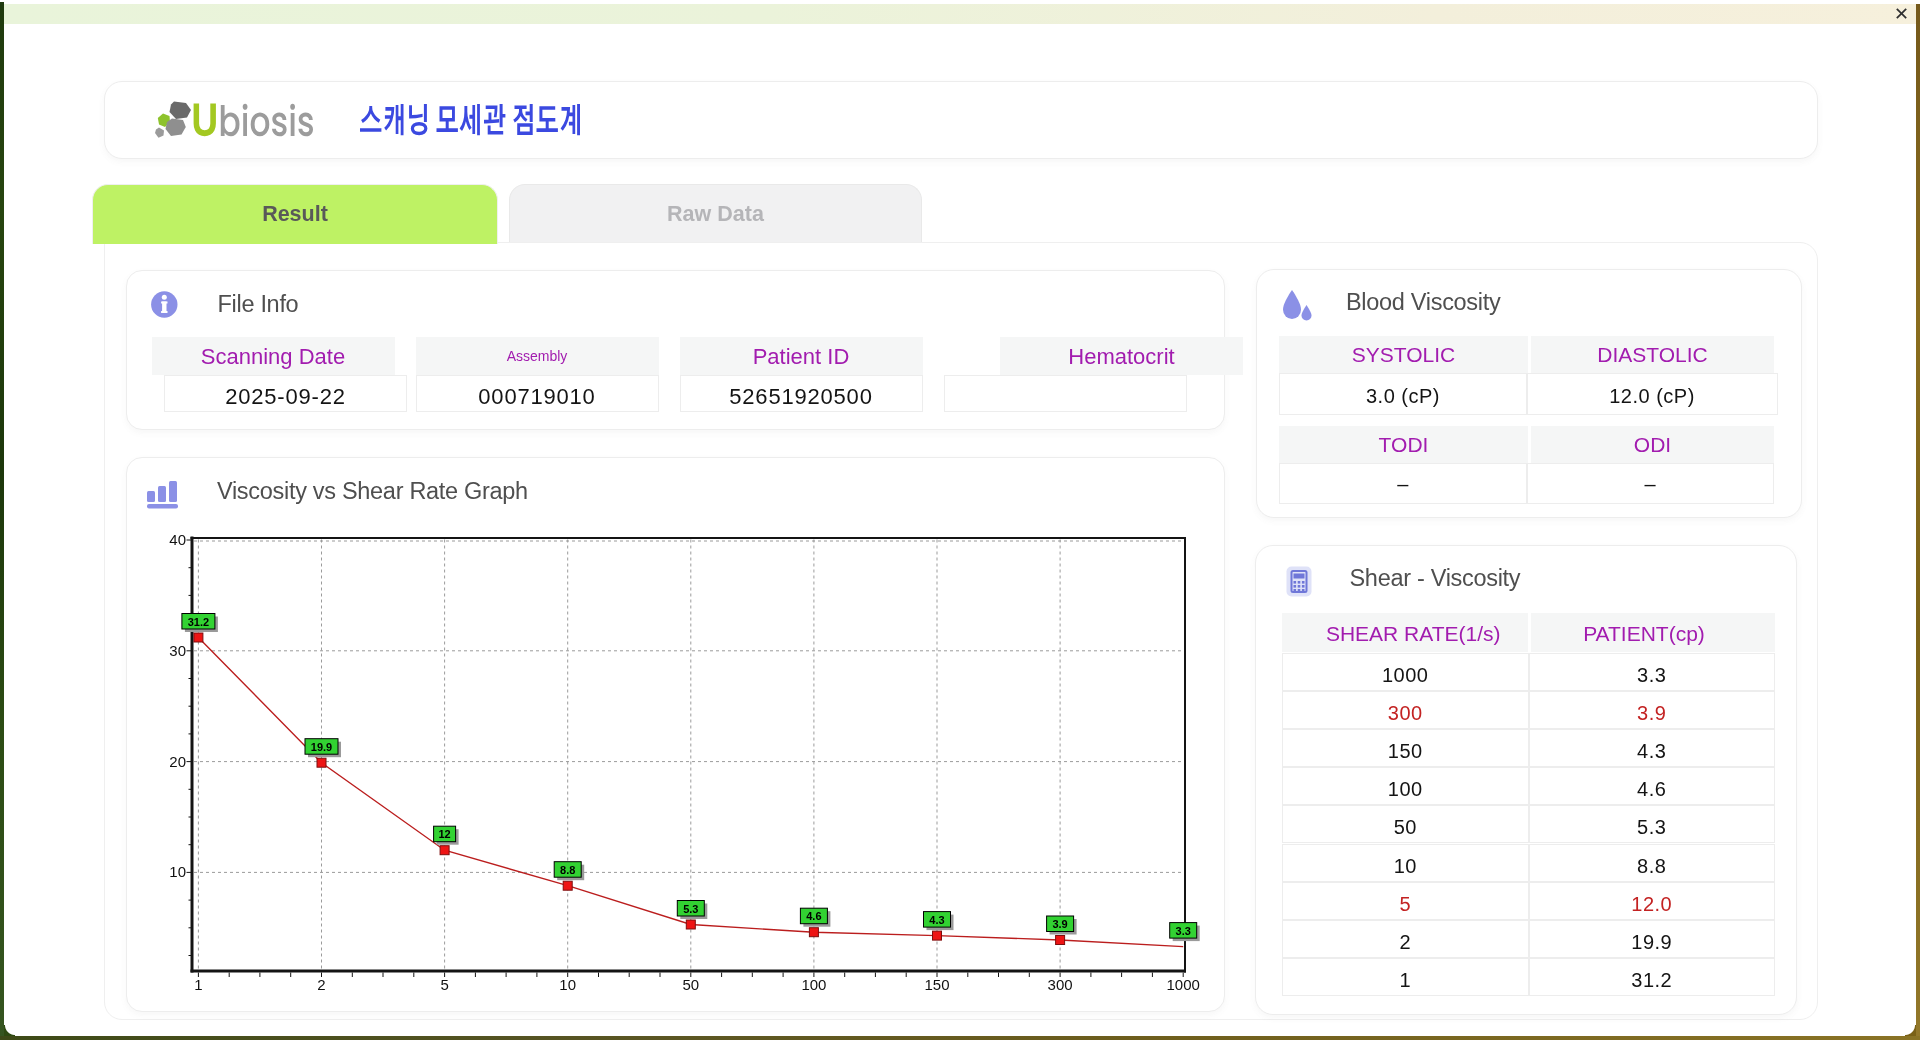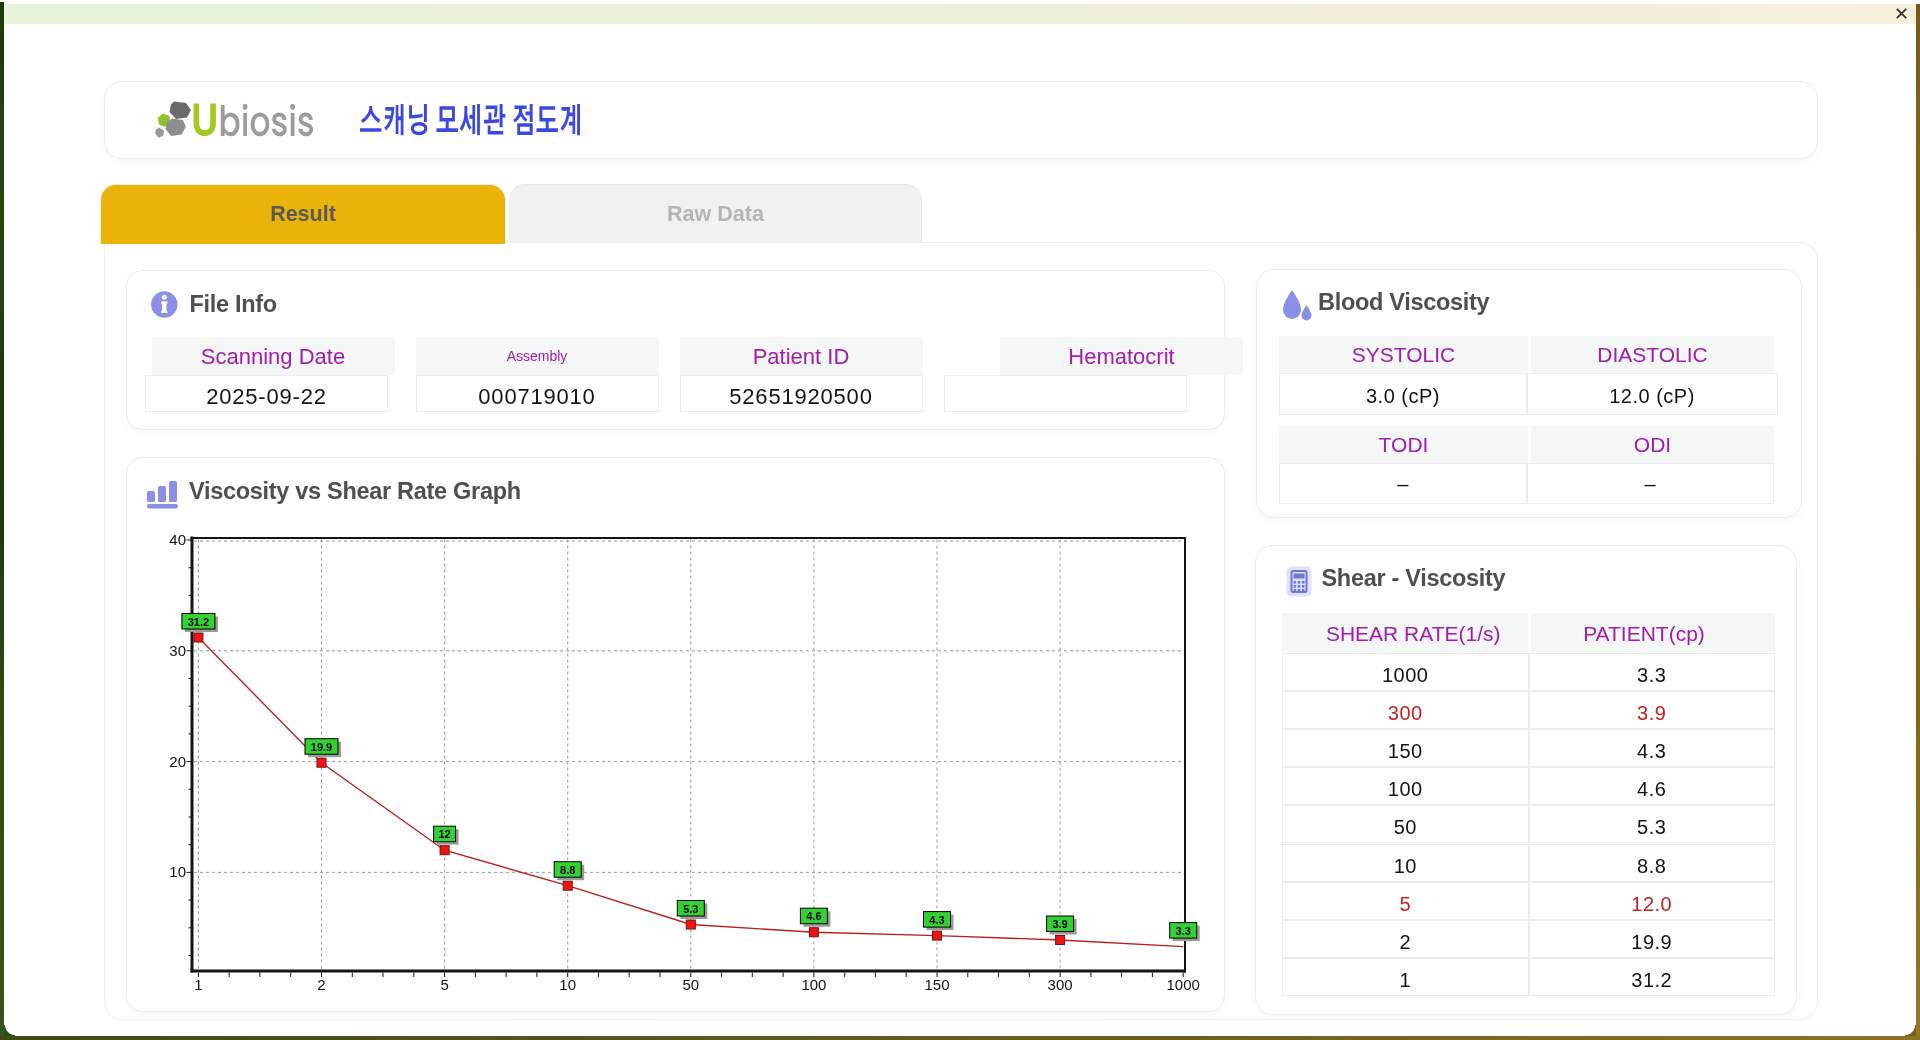--- a/index.html
+++ b/index.html
@@ -7,21 +7,21 @@
 .card { position:absolute; background:#fff; border:1px solid #ededed; border-radius:18px;
         box-shadow:0 3px 6px rgba(120,120,120,.06); }
 .titlebar { position:absolute; left:3px; top:4px; width:1913px; height:20px;
   background:linear-gradient(90deg,#e9f4da 0%,#ebf3da 40%,#f3efdb 75%,#f6f0dc 100%); }
 .edgeL { position:absolute; left:0; top:2px; width:3.5px; height:1038px;
   background:linear-gradient(#1f3a0e,#27450f 20%,#1c370b 45%,#2c4c14 70%,#355520); }
 .edgeR { position:absolute; right:0; top:4px; width:4px; height:1036px;
   background:linear-gradient(#75591b,#8a6d1e 30%,#7c6317 60%,#93782a); }
 .edgeB { position:absolute; left:0; bottom:0; width:1920px; height:4.5px;
   background:linear-gradient(90deg,#3d4a17,#575423 30%,#6e5e1d 60%,#8a7325); }
-.sect { position:absolute; font-weight:bold; font-size:23.5px; color:#4f4f4f; letter-spacing:-0.3px; }
+.sect { position:absolute; font-weight:normal; font-size:23.5px; color:#4f4f4f; letter-spacing:-0.3px;margin-left:28px; }
 .hcell { position:absolute; background:#f5f6f6; color:#a21caf; font-size:21px; text-align:center; }
 .vcell { position:absolute; background:#fff; border:1px solid #ededed; color:#141414;
          font-size:20px; text-align:center; letter-spacing:0.5px; }
 .fiv { font-size:22px !important; letter-spacing:0.8px !important; }
 .red { color:#c32222; }
 .tab { position:absolute; top:184px; height:59px; font-weight:bold; font-size:21.5px;
        text-align:center; line-height:58px; border-radius:16px 16px 0 0; }
 </style></head><body>
 <div class="titlebar"></div>
 <svg class="abs" style="left:1896px;top:7.5px" width="11" height="11" viewBox="0 0 11 11">
@@ -42,33 +42,33 @@
   <polygon points="159,127.5 164,130.5 163.5,135.5 158.5,137.8 155,133 156,129.5" fill="#9b9b9b"></polygon>
   <path d="M199.1 103.6V123.6Q199.1 126.9 200.6 128.6Q202.1 130.3 204.7 130.3Q207.4 130.3 208.9 128.6Q210.3 126.9 210.3 123.6V103.6H215.9V123.5Q215.9 127.7 214.4 130.5Q212.9 133.4 210.3 134.8Q207.8 136.2 204.6 136.2Q201.5 136.2 199.0 134.8Q196.5 133.4 195.1 130.5Q193.6 127.7 193.6 123.5V103.6Z" fill="#a3c821"></path>
   <path d="M230.9 112.5Q233.3 112.5 235.3 114.0Q237.2 115.4 238.4 118.1Q239.5 120.8 239.5 124.3Q239.5 127.7 238.4 130.5Q237.2 133.2 235.3 134.8Q233.3 136.3 230.9 136.3Q228.8 136.3 227.2 135.2Q225.5 134.2 224.6 132.6V135.9H220.8V105.0H224.6V116.3Q225.5 114.6 227.2 113.6Q228.9 112.5 230.9 112.5ZM230.1 116.6Q228.7 116.6 227.4 117.5Q226.1 118.5 225.3 120.2Q224.6 122.0 224.6 124.4Q224.6 126.7 225.3 128.5Q226.1 130.3 227.4 131.2Q228.7 132.1 230.1 132.1Q231.5 132.1 232.8 131.2Q234.1 130.3 234.9 128.5Q235.6 126.7 235.6 124.3Q235.6 121.9 234.9 120.2Q234.1 118.4 232.8 117.5Q231.5 116.6 230.1 116.6Z M242.7 106.8Q242.7 105.5 243.4 104.6Q244.1 103.7 245.1 103.7Q246.1 103.7 246.8 104.6Q247.5 105.5 247.5 106.8Q247.5 108.1 246.8 108.9Q246.1 109.8 245.1 109.8Q244.1 109.8 243.4 108.9Q242.7 108.1 242.7 106.8ZM247.0 112.9V135.9H243.2V112.9Z M250.7 124.4Q250.7 120.9 251.9 118.1Q253.2 115.4 255.3 114.0Q257.4 112.5 260.0 112.5Q262.6 112.5 264.7 114.0Q266.9 115.4 268.1 118.1Q269.3 120.9 269.3 124.4Q269.3 127.9 268.0 130.6Q266.8 133.3 264.6 134.8Q262.5 136.3 259.8 136.3Q257.3 136.3 255.2 134.8Q253.1 133.3 251.9 130.6Q250.7 127.9 250.7 124.4ZM265.4 124.4Q265.4 121.9 264.7 120.1Q263.9 118.4 262.7 117.5Q261.4 116.6 259.9 116.6Q258.5 116.6 257.2 117.5Q256.0 118.4 255.3 120.1Q254.6 121.9 254.6 124.4Q254.6 128.1 256.1 130.1Q257.6 132.1 259.8 132.1Q261.3 132.1 262.6 131.3Q263.8 130.4 264.6 128.6Q265.4 126.9 265.4 124.4Z M272.0 128.8H275.9Q276.0 130.3 277.0 131.3Q278.1 132.3 279.6 132.3Q281.2 132.3 282.0 131.5Q282.9 130.7 282.9 129.5Q282.9 128.2 281.9 127.6Q281.0 127.0 278.9 126.2Q276.8 125.5 275.5 124.8Q274.2 124.2 273.3 122.8Q272.3 121.4 272.3 119.1Q272.3 117.3 273.2 115.8Q274.1 114.2 275.7 113.4Q277.3 112.5 279.3 112.5Q282.5 112.5 284.4 114.5Q286.3 116.5 286.4 119.9H282.6Q282.5 118.3 281.6 117.4Q280.7 116.5 279.2 116.5Q277.7 116.5 276.9 117.2Q276.1 117.9 276.1 119.1Q276.1 120.0 276.7 120.6Q277.2 121.3 278.0 121.6Q278.7 122.0 280.2 122.5Q282.2 123.2 283.5 123.9Q284.7 124.6 285.7 125.9Q286.6 127.2 286.6 129.5Q286.6 131.4 285.8 133.0Q284.9 134.5 283.3 135.4Q281.8 136.3 279.6 136.3Q277.5 136.3 275.8 135.3Q274.1 134.3 273.1 132.6Q272.1 130.9 272.0 128.8Z M290.2 106.8Q290.2 105.5 290.9 104.6Q291.6 103.7 292.6 103.7Q293.6 103.7 294.3 104.6Q295.0 105.5 295.0 106.8Q295.0 108.1 294.3 108.9Q293.6 109.8 292.6 109.8Q291.6 109.8 290.9 108.9Q290.2 108.1 290.2 106.8ZM294.5 112.9V135.9H290.7V112.9Z M298.4 128.8H302.3Q302.4 130.3 303.4 131.3Q304.4 132.3 306.0 132.3Q307.5 132.3 308.4 131.5Q309.3 130.7 309.3 129.5Q309.3 128.2 308.3 127.6Q307.3 127.0 305.2 126.2Q303.2 125.5 301.9 124.8Q300.6 124.2 299.7 122.8Q298.7 121.4 298.7 119.1Q298.7 117.3 299.6 115.8Q300.4 114.2 302.0 113.4Q303.6 112.5 305.7 112.5Q308.8 112.5 310.7 114.5Q312.6 116.5 312.8 119.9H309.0Q308.9 118.3 308.0 117.4Q307.1 116.5 305.6 116.5Q304.1 116.5 303.3 117.2Q302.5 117.9 302.5 119.1Q302.5 120.0 303.0 120.6Q303.6 121.3 304.3 121.6Q305.1 122.0 306.6 122.5Q308.6 123.2 309.8 123.9Q311.1 124.6 312.0 125.9Q313.0 127.2 313.0 129.5Q313.0 131.4 312.1 133.0Q311.3 134.5 309.7 135.4Q308.1 136.3 306.0 136.3Q303.9 136.3 302.2 135.3Q300.5 134.3 299.5 132.6Q298.5 130.9 298.4 128.8Z" fill="#9c9c9c"></path>
 </svg>
 <svg class="abs" style="left:355px;top:95px" width="240" height="50" viewBox="355 95 240 50">
   <path d="M360.0 131.8V128.2H381.4V131.8ZM361.1 119.9Q362.5 119.1 363.9 117.9Q365.3 116.6 366.5 115.0Q367.7 113.4 368.5 111.4Q369.3 109.4 369.3 107.4V105.9H372.2V107.4Q372.2 109.4 373.0 111.4Q373.8 113.3 375.0 114.9Q376.3 116.5 377.6 117.8Q379.0 119.0 380.3 119.8L378.7 122.8Q376.6 121.5 374.2 118.9Q371.9 116.3 370.8 113.5Q369.7 116.4 367.4 119.0Q365.1 121.6 362.8 122.9Z M395.7 133.9V104.9H398.4V116.2H400.7V104.0H403.5V135.3H400.7V120.2H398.4V133.9ZM384.2 127.8Q386.1 126.2 387.8 123.5Q389.4 120.7 390.0 118.7H384.9V115.2H390.8Q391.3 113.2 391.3 110.7H385.4V107.0H394.3Q394.3 114.9 392.3 120.7Q390.4 126.5 386.1 130.5Z M410.8 128.6Q410.8 125.5 413.1 123.7Q415.4 121.9 419.1 121.9Q422.8 121.9 425.1 123.7Q427.4 125.5 427.4 128.6Q427.4 131.7 425.0 133.5Q422.7 135.3 419.1 135.3Q415.4 135.3 413.1 133.5Q410.8 131.7 410.8 128.6ZM414.0 128.6Q414.0 130.1 415.3 130.9Q416.7 131.7 419.1 131.7Q421.4 131.7 422.8 130.8Q424.2 130.0 424.2 128.6Q424.2 127.1 422.9 126.3Q421.5 125.5 419.1 125.5Q416.7 125.5 415.3 126.3Q414.0 127.1 414.0 128.6ZM423.9 121.9V104.0H426.9V121.9ZM409.1 118.6V105.3H412.0V115.1H412.1Q416.4 115.1 422.6 113.7V117.1Q415.5 118.6 409.8 118.6Z M436.5 132.0V128.3H445.7V119.6H448.7V128.3H457.9V132.0ZM439.5 121.5V106.2H454.9V121.5ZM442.5 118.0H452.0V109.7H442.5Z M477.1 135.3V104.0H479.9V135.3ZM469.4 118.8V114.8H472.4V104.9H475.1V133.9H472.4V118.8ZM459.6 128.6Q464.4 121.8 464.4 111.7V106.0H467.3V111.5Q467.3 116.4 468.7 120.9Q470.0 125.4 471.6 127.7L469.4 130.0Q468.5 128.7 467.4 126.1Q466.4 123.5 465.9 121.3Q465.4 123.6 464.3 126.4Q463.2 129.1 462.0 131.0Z M487.7 134.5V125.4H490.6V131.0H503.2V134.5ZM484.0 123.4V119.7H486.1Q495.5 119.7 499.1 119.0V122.5Q497.5 122.8 493.6 123.1Q489.7 123.4 486.0 123.4ZM488.5 121.2V112.6H491.4V121.2ZM499.6 127.2V104.0H502.6V114.0H505.4V117.6H502.6V127.2ZM485.7 109.1V105.6H497.5Q497.5 111.4 496.6 117.3H493.8Q494.6 112.5 494.6 109.1Z M517.2 134.9V123.3H532.7V134.9ZM520.1 131.4H529.7V126.8H520.1ZM525.5 115.2V111.4H529.7V104.0H532.7V121.9H529.7V115.2ZM513.2 119.6Q514.0 119.1 514.9 118.4Q515.8 117.7 516.8 116.6Q517.7 115.5 518.3 114.1Q519.0 112.7 519.0 111.1V109.0H514.5V105.5H526.6V109.0H522.2V111.1Q522.2 112.4 522.8 113.8Q523.4 115.1 524.2 116.2Q525.1 117.2 525.9 117.9Q526.7 118.6 527.5 119.1L525.9 121.8Q524.5 121.0 522.9 119.3Q521.4 117.6 520.6 116.1Q519.8 117.8 518.1 119.7Q516.4 121.6 514.8 122.4Z M536.5 132.1V128.3H545.7V119.9H548.7V128.3H557.9V132.1ZM539.4 121.6V106.2H555.2V109.8H542.4V118.0H555.3V121.6Z M568.9 125.5V121.8H572.5V116.3H569.2V112.6H572.5V104.9H575.2V133.9H572.5V125.5ZM577.1 135.3V104.0H580.0V135.3ZM560.6 128.4Q563.8 124.6 565.4 119.8Q566.9 115.1 567.0 110.7H561.5V107.0H570.1Q570.1 114.7 568.2 120.4Q566.4 126.2 562.8 130.8Z" fill="#3b49e0"></path>
 </svg>
 
 <div class="abs" style="left:104px;top:242px;width:1714px;height:778px;background:#fff;border:1px solid #efefef;border-radius:0 18px 18px 18px"></div>
 <div class="tab" style="left:509px;width:413px;height:58px;background:#f1f1f2;border:1px solid #e9e9e9;border-bottom:none;color:#b5b5b8">Raw Data</div>
-<div class="tab" style="left:100px;width:406px;height:60px;background:#eab308;border:1px solid #efefef;border-bottom:none;color:#595959">Result</div>
+<div class="tab" style="left:92px;width:406px;height:60px;background:#bef264;border:1px solid #efefef;border-bottom:none;color:#595959">Result</div>
 
 <div class="card" style="left:126px;top:270px;width:1099px;height:160px;border-radius:16px"></div>
 <svg class="abs" style="left:150px;top:290px" width="30" height="30" viewBox="0 0 30 30">
   <circle cx="14.3" cy="14.5" r="13.2" fill="#8b90e6"></circle>
   <rect x="12.1" y="11.5" width="4.4" height="11.5" fill="#fff"></rect>
   <rect x="11.1" y="11.5" width="6.4" height="2" fill="#fff"></rect>
   <rect x="11.1" y="21" width="6.4" height="2" fill="#fff"></rect>
   <circle cx="14.3" cy="7.3" r="2.5" fill="#fff"></circle>
 </svg>
 <div class="sect" style="left:189.5px;top:291px">File Info</div>
 <div class="hcell" style="left:151.5px;top:337px;width:243px;height:38px;line-height:39px;font-size:22px">Scanning Date</div>
-<div class="vcell fiv" style="left:145px;top:375px;width:243px;height:37px;line-height:42px">2025-09-22</div>
+<div class="vcell fiv" style="left:164px;top:375px;width:243px;height:37px;line-height:42px">2025-09-22</div>
 <div class="hcell" style="left:415.5px;top:337px;width:243px;height:38px;line-height:39px;font-size:14px">Assembly</div>
 <div class="vcell fiv" style="left:415.5px;top:375px;width:243px;height:37px;line-height:42px">000719010</div>
 <div class="hcell" style="left:679.5px;top:337px;width:243px;height:38px;line-height:39px;font-size:22px">Patient ID</div>
 <div class="vcell fiv" style="left:679.5px;top:375px;width:243px;height:37px;line-height:42px">52651920500</div>
 <div class="hcell" style="left:1000px;top:337px;width:243px;height:38px;line-height:39px;font-size:22px">Hematocrit</div>
 <div class="vcell fiv" style="left:943.5px;top:375px;width:243px;height:37px;line-height:42px"></div>
 
 <div class="card" style="left:126px;top:457px;width:1099px;height:555px;border-radius:16px"></div>
 <svg class="abs" style="left:146px;top:479px" width="36" height="32" viewBox="0 0 36 32">
   <rect x="1" y="12" width="8" height="11" rx="1.5" fill="#8b90e6"></rect>

